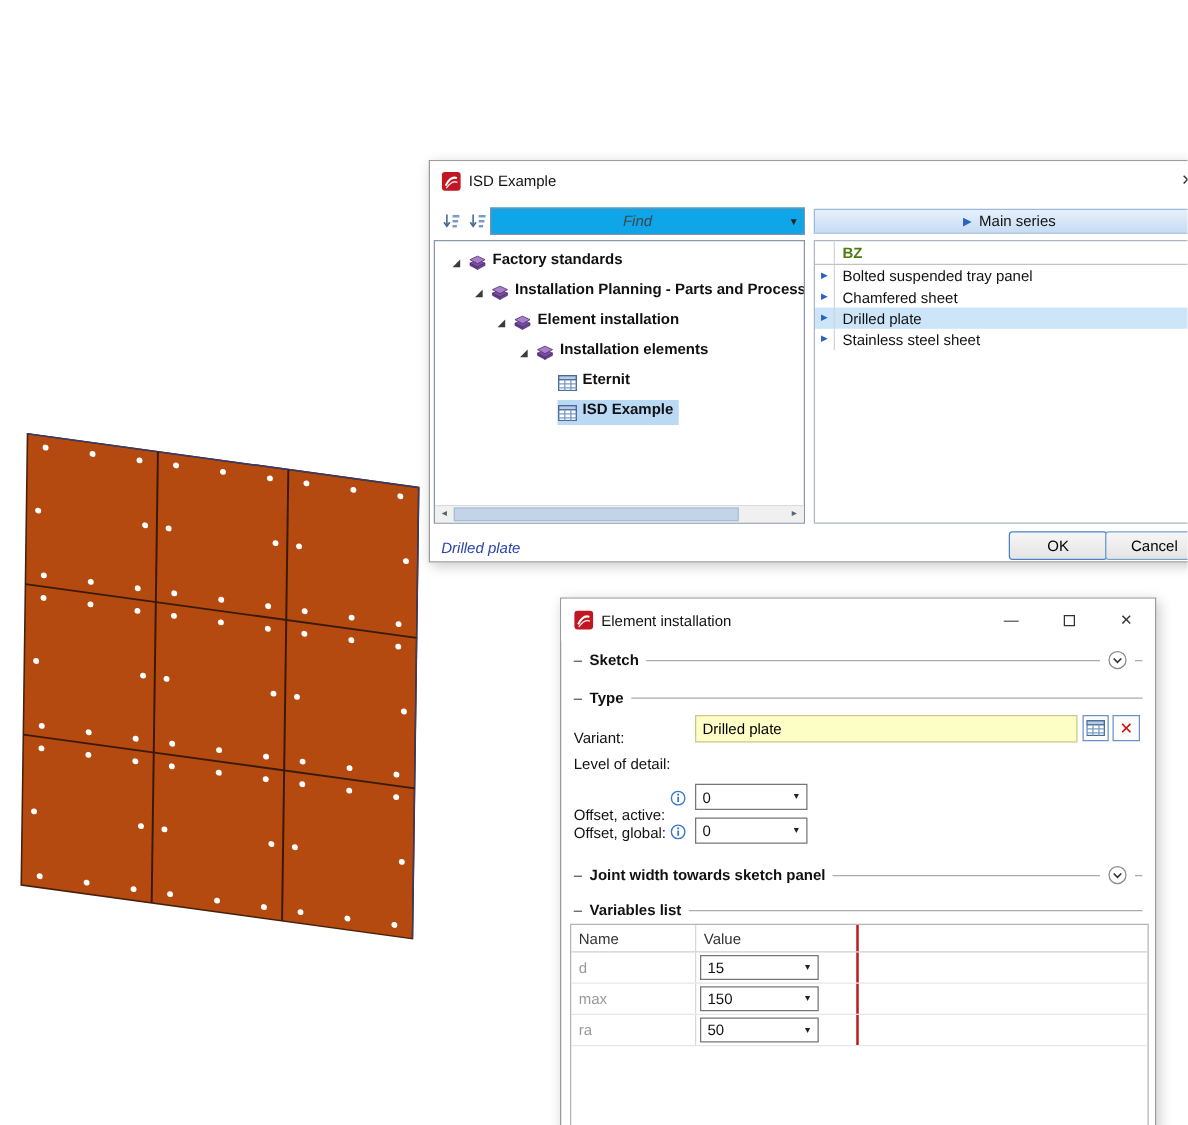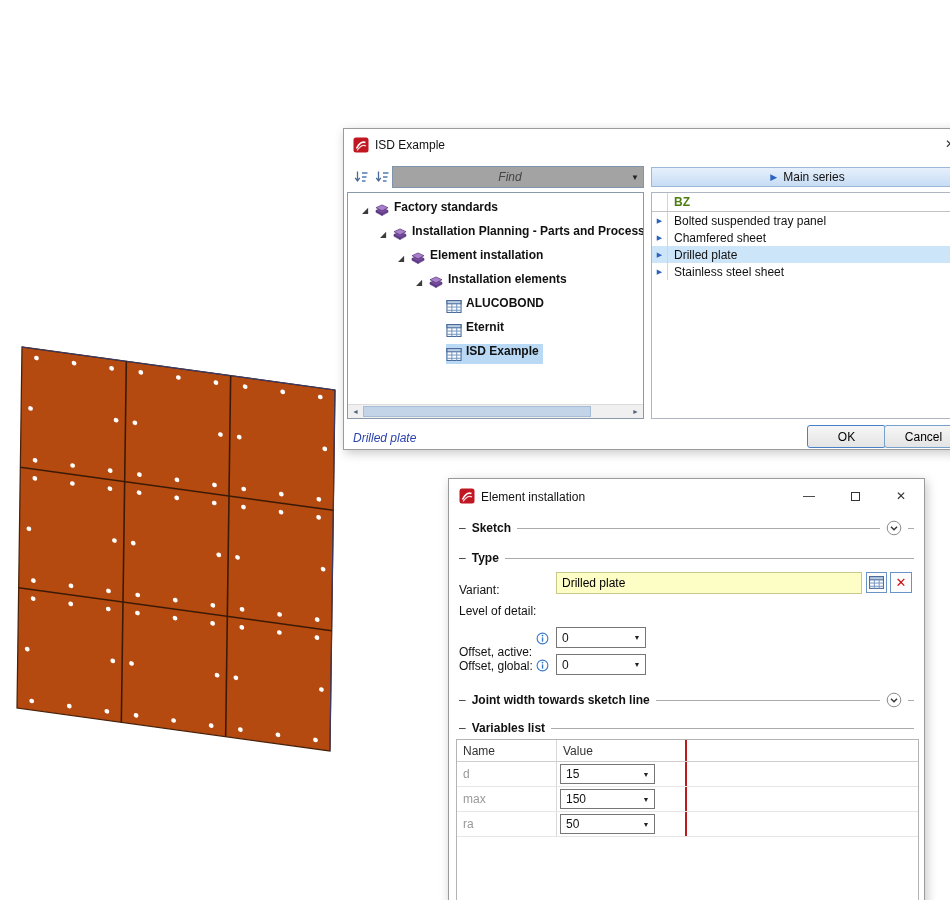--- a/index.html
+++ b/index.html
@@ -21,21 +21,21 @@
 
   
   #dlg1 { left:343px; top:128px; width:620px; height:322px; }
   #dlg1 .tclose { position:absolute; left:594px; top:8px; width:24px; text-align:center; color:#333; font-size:12px; cursor:default; }
 
   #dlg1 .toolbar { position:absolute; left:0; top:36px; width:100%; height:24px; }
   .tbico { position:absolute; top:2px; width:19px; height:19px; display:flex; align-items:center; justify-content:center; }
   .tbico svg { width:16px; height:16px; }
   #tbico1 { left:7px; } #tbico2 { left:28px; }
 
-  .findbox { position:absolute; left:48px; top:1px; width:252px; height:22px; border:1px solid #7f93ab; background:#a3a3a3; display:flex; align-items:stretch; }
+  .findbox { position:absolute; left:48px; top:1px; width:252px; height:22px; border:1px solid #7f93ab; background:#0ea5e9; display:flex; align-items:stretch; }
   .findbox input { flex:1; border:none; outline:none; text-align:center; font:inherit; background:transparent; }
   .findbox input::placeholder { font-style:italic; color:#444; opacity:1; }
   .fbarrow { width:16px; display:flex; align-items:center; justify-content:center; font-size:8px; color:#222; }
 
   .mainseries { position:absolute; left:307px; top:2px; width:313px; height:20px;
     background:linear-gradient(#e6f0fb,#c7dcf4); border:1px solid #9cb8d8;
     display:flex; align-items:center; justify-content:center; gap:6px; font-size:12px; }
   .bluetri { color:#2a62c0; font-size:9px; line-height:1; }
 
   .treepanel { position:absolute; left:3px; top:63px; width:297px; height:227px; border:1px solid #8a99a9; background:#fff; overflow:hidden; padding-top:5px; }
@@ -320,31 +320,20 @@
         </span>
     </div>
     <div class="tree-row lvl4">
       <span class="tw"></span>
       <span class="grp">
           <span class="tico">
             <svg>
               <use href="#sym-table"></use>
             </svg>
           </span>
-      <span class="tlabel">ALUCOBOND</span>
-        </span>
-    </div>
-    <div class="tree-row lvl4">
-      <span class="tw"></span>
-      <span class="grp">
-          <span class="tico">
-            <svg>
-              <use href="#sym-table"></use>
-            </svg>
-          </span>
       <span class="tlabel">Eternit</span>
         </span>
     </div>
     <div class="tree-row lvl4">
       <span class="tw"></span>
       <span class="grp sel">
           <span class="tico">
             <svg>
               <use href="#sym-table"></use>
             </svg>
@@ -452,21 +441,21 @@
   <span class="infoico" id="info-g"><svg>
         <use href="#sym-info"></use>
       </svg></span>
   <div class="combo combo0" id="combo-offg">
     <span class="cval">0</span>
     <span class="carr">▼</span>
   </div>
 
   <div class="sect" id="sect-joint">
     <span class="sdash">–</span>
-    <span class="sname">Joint width towards sketch line</span>
+    <span class="sname">Joint width towards sketch panel</span>
     <span class="sline"></span>
     <span class="chev"><svg>
           <use href="#sym-chev"></use>
         </svg></span>
     <span class="sline2"></span>
   </div>
 
   <div class="sect" id="sect-vars">
     <span class="sdash">–</span>
     <span class="sname">Variables list</span>

